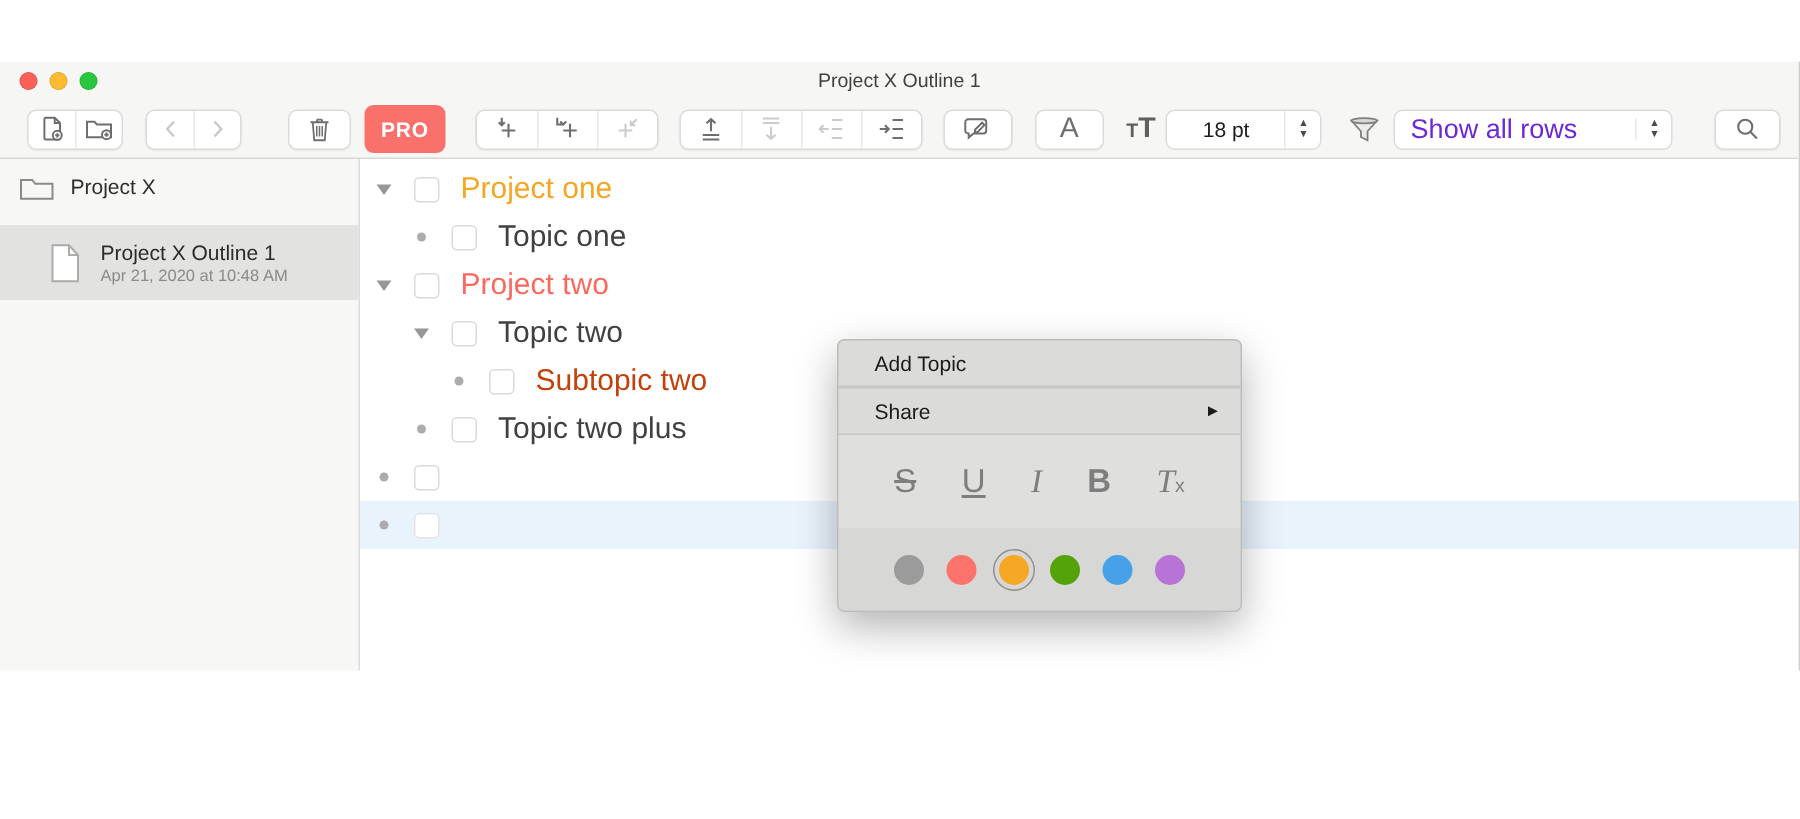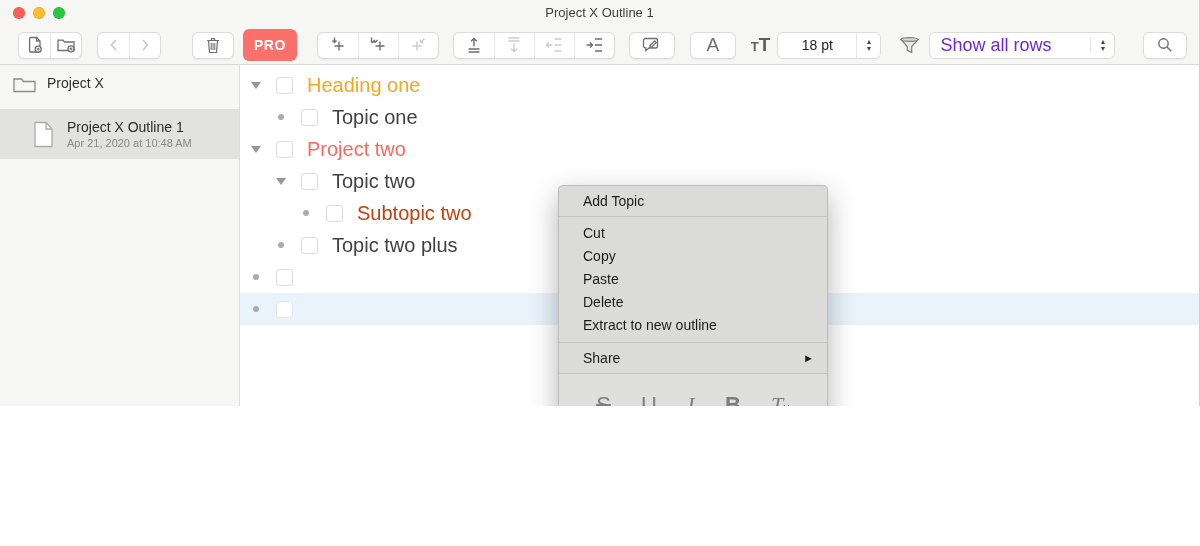--- a/index.html
+++ b/index.html
@@ -1,17 +1,17 @@
 <!DOCTYPE html>
 <html><head>
 <meta charset="utf-8">
 <style>
   * { margin:0; padding:0; box-sizing:border-box; }
   html,body { width:1200px; height:546px; font-family:"Liberation Sans", sans-serif; background:#fff; }
-  .window { position:relative; width:1200px; height:406px; overflow:hidden; background:#fff; border-right:1px solid #CFCFCE; }
+  .window { position:relative; width:1200px; height:406px; overflow:hidden; background:#fff; border-right:1px solid #CFCFCE;margin-top:41px; }
 
   
   header { background:#F6F6F4; border-bottom:1px solid #D8D8D7; }
   .titlebar { position:relative; height:26px; }
   .traffic { position:absolute; left:13px; top:7px; display:flex; gap:8px; }
   .light { width:12px; height:12px; border-radius:50%; box-shadow: inset 0 0 0 0.5px rgba(0,0,0,.15); }
   .light.red { background:#FC5F57; } .light.yellow { background:#FDBC2F; } .light.green { background:#29C73F; }
   .title { text-align:center; font-size:13px; color:#3F3F3F; line-height:26px; }
 
   .toolbar { height:38px; display:flex; align-items:center; padding:0 12px; }
@@ -295,21 +295,21 @@
       </div>
     </aside>
 
     <main class="editor">
 
       <div class="row lvl0">
         <span class="handle-zone">
             <span class="tri"></span>
           </span>
         <span class="cbox"></span>
-        <span class="txt" style="color: rgb(245, 166, 35);">Heading one</span>
+        <span class="txt" style="color: rgb(245, 166, 35);">Project one</span>
       </div>
       <div class="row lvl1">
         <span class="handle-zone">
             <span class="dot"></span>
           </span>
         <span class="cbox"></span>
         <span class="txt" style="color: rgb(65, 65, 65);">Topic one</span>
       </div>
       <div class="row lvl0">
         <span class="handle-zone">
@@ -353,27 +353,20 @@
         <span class="txt"></span>
       </div>
 
       <div class="collapse-btn">«</div>
     </main>
   </div>
 
   <div class="menu">
     <div class="m-single">Add Topic</div>
     <div class="m-sep"></div>
-    <div class="m-group">
-      <div class="m-item">Cut</div>
-      <div class="m-item">Copy</div>
-      <div class="m-item">Paste</div>
-      <div class="m-item">Delete</div>
-      <div class="m-item">Extract to new outline</div>
-    </div>
     <div class="m-sep"></div>
     <div class="m-share">
       <span>Share</span>
       <span class="arrow">►</span>
     </div>
     <div class="m-sep"></div>
     <div class="fmt-row">
       <span class="fmt fmt-s">S</span>
       <span class="fmt fmt-u">U</span>
       <span class="fmt fmt-i">I</span>

